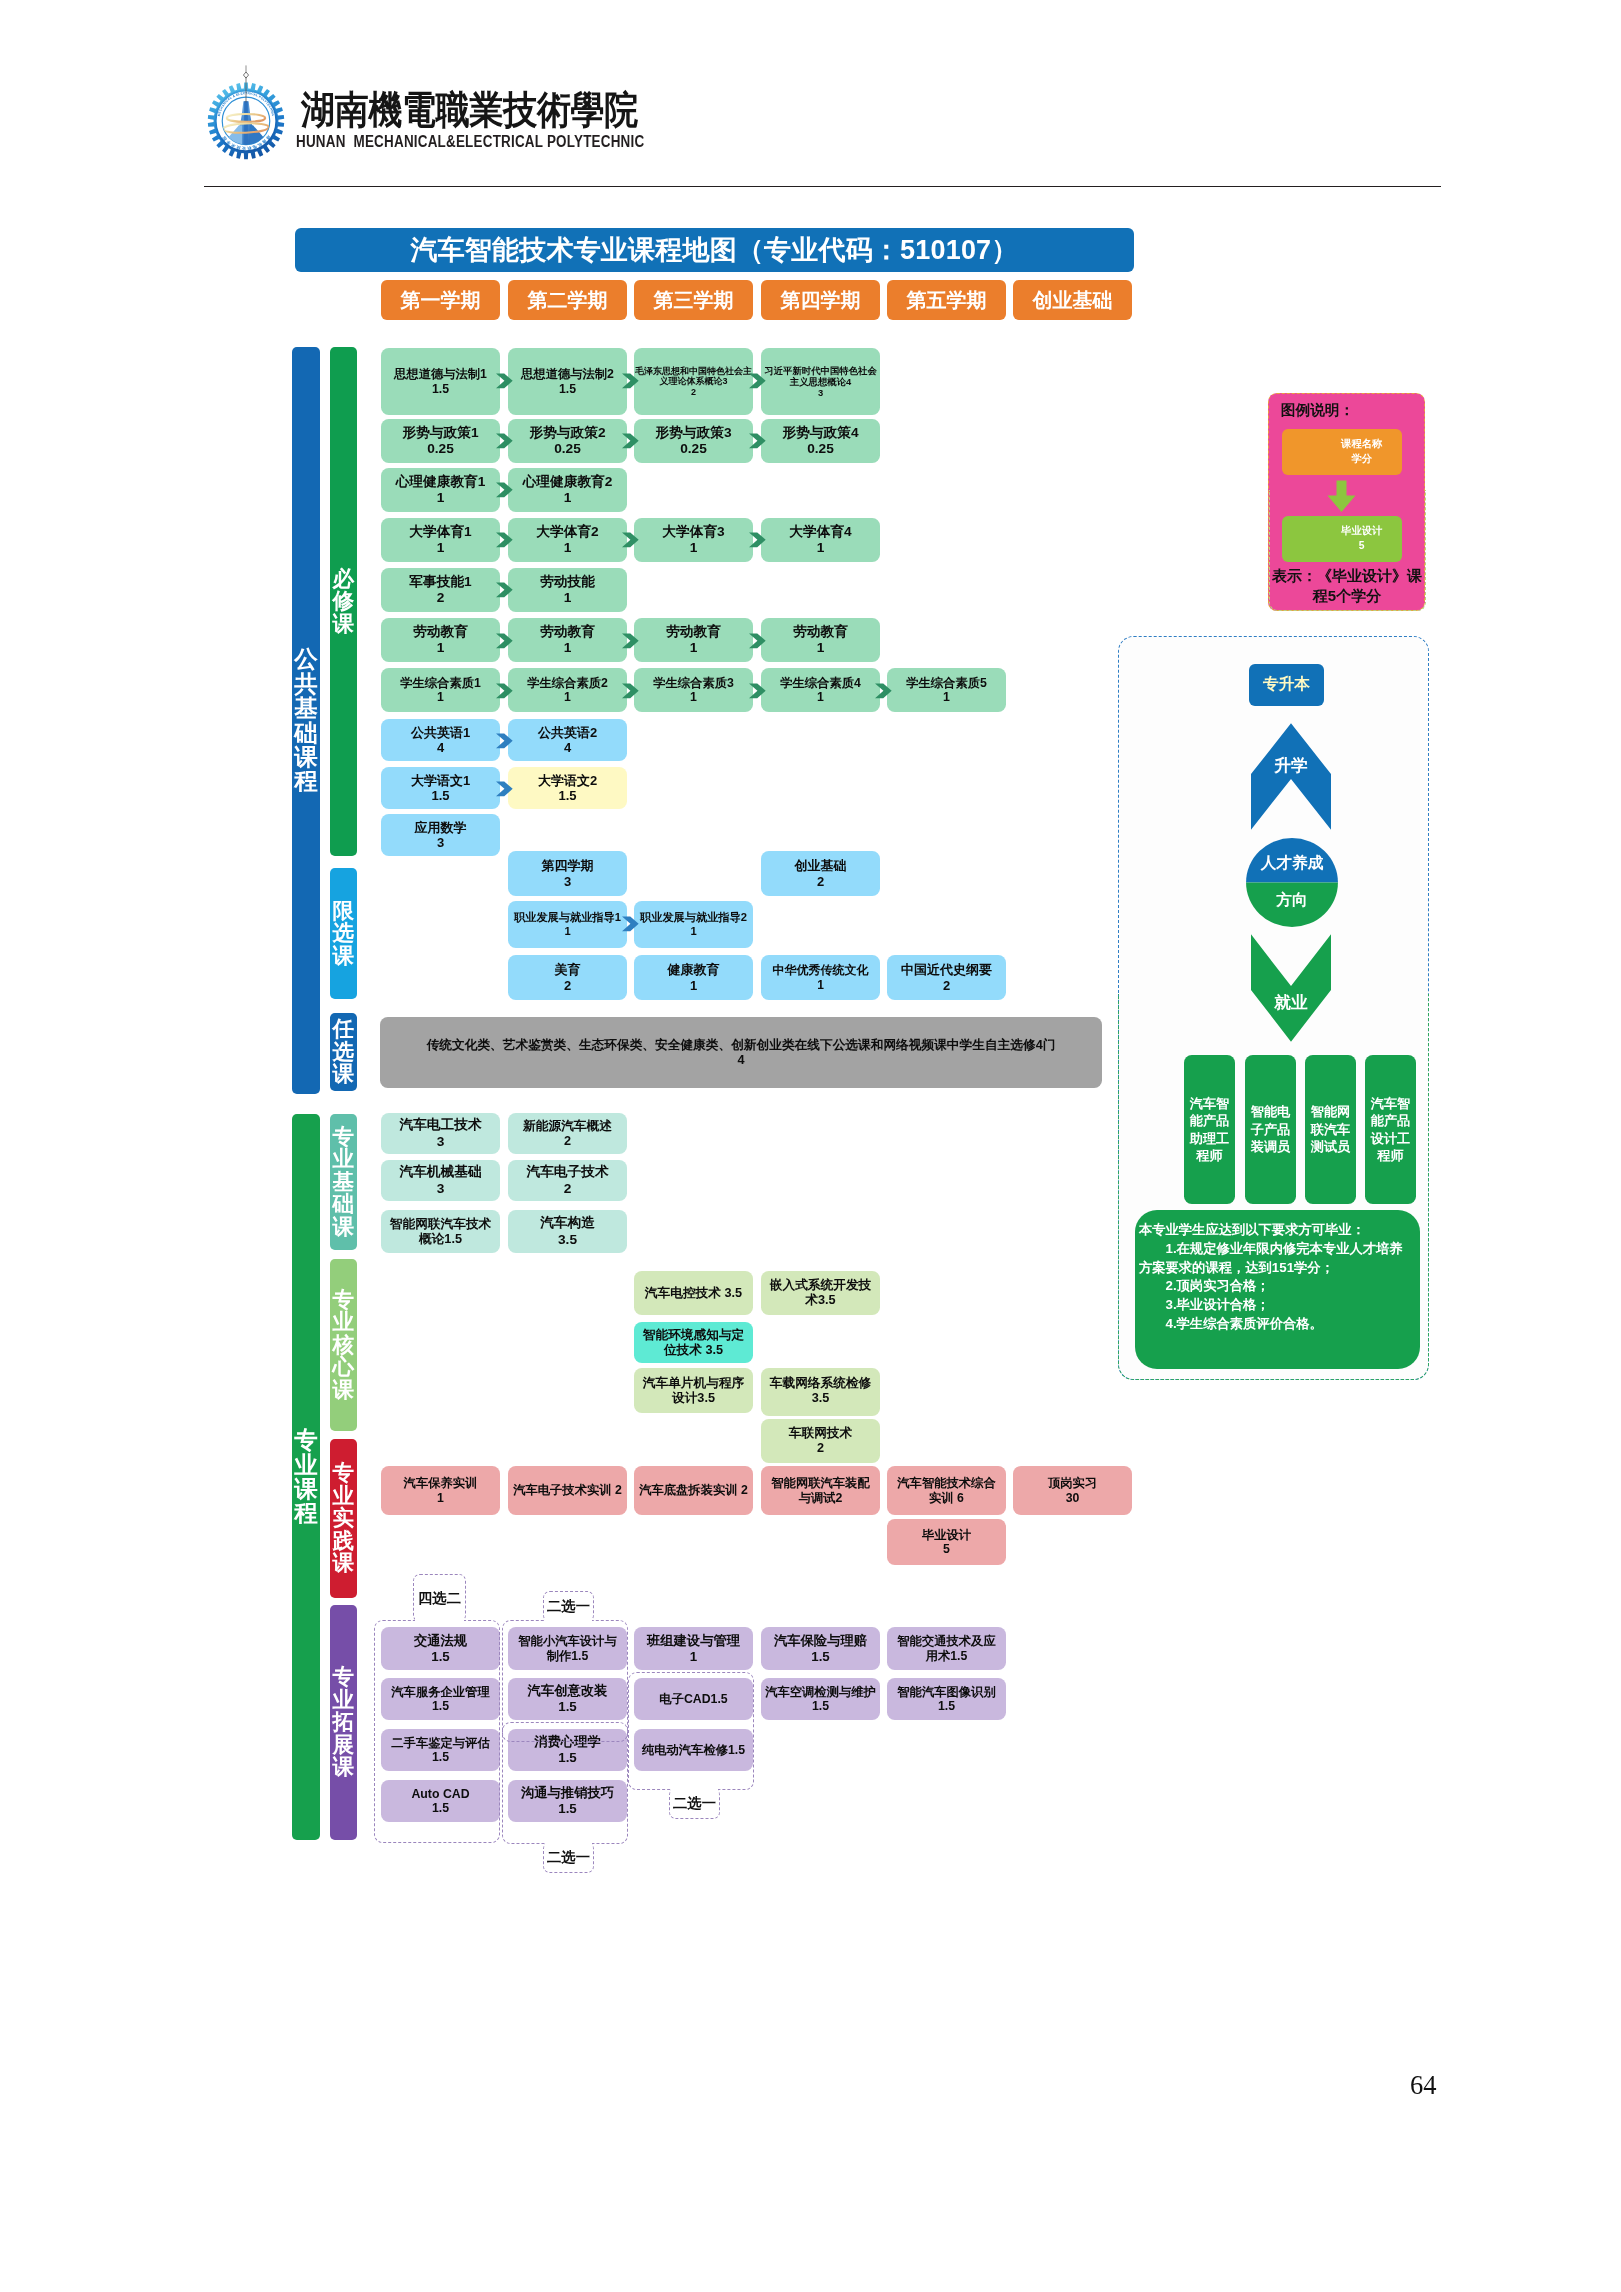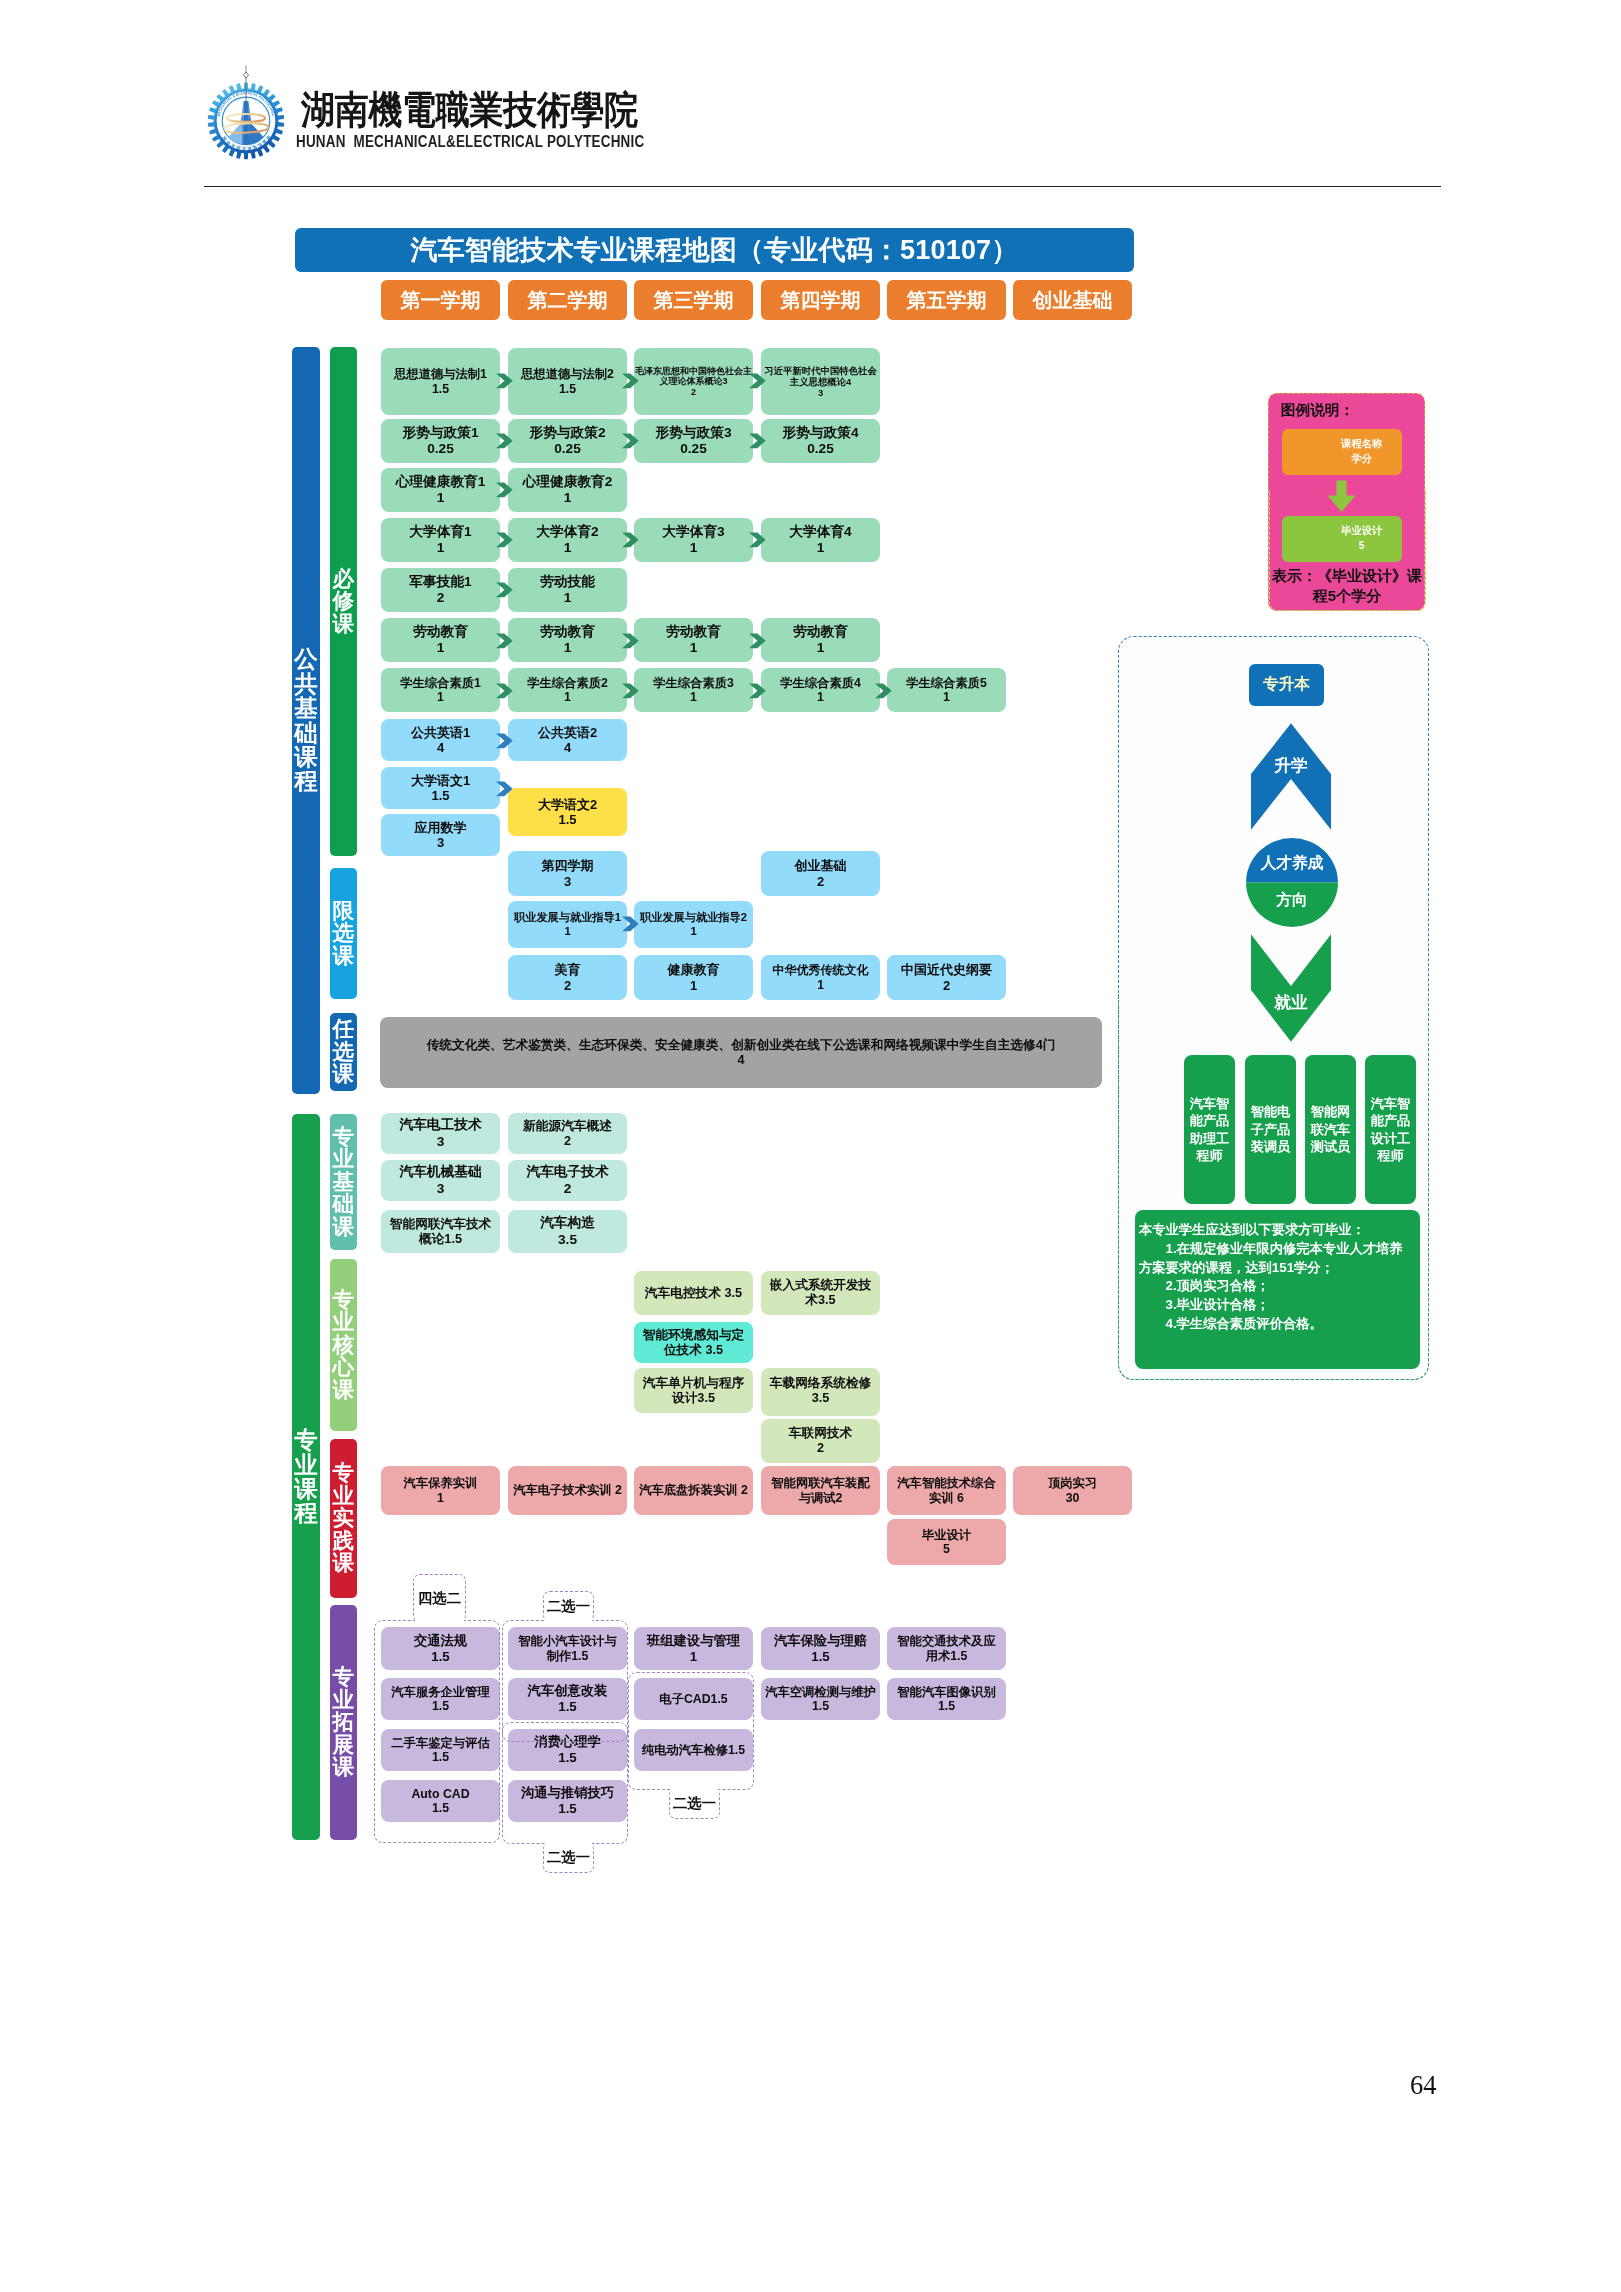--- a/index.html
+++ b/index.html
@@ -65,21 +65,21 @@
                 background:#1171b7; border-radius:5.9px; color:#fef9c3;
                 font:700 15.7px "Liberation Sans",sans-serif; display:flex;
                 align-items:center; justify-content:center; }
   .cr-lab { position:absolute; color:#fff; font:700 16.7px "Liberation Sans",sans-serif;
             text-align:center; }
   .job { position:absolute; width:51px; background:#16a04d;
          border-radius:7.8px; color:#fff; font:700 13.2px "Liberation Sans",sans-serif;
          display:flex; align-items:center; justify-content:center; text-align:center;
          line-height:1.32; padding:0 2.9px; word-break:break-all; }
   #reqs { position:absolute; left:1135px; top:1210px; width:285px; height:159px;
-          background:#16a04d; border-radius:8px; color:#fff;
+          background:#16a04d; border-radius:22px; color:#fff;
           font:700 13.3px "Liberation Sans",sans-serif; padding:10.8px 4.9px 3.9px 3.9px;
           line-height:1.42; }
   #reqs .ind { text-indent:2em; }
   
   .brk { position:absolute; border:1.4px dashed #9b86bd; border-radius:8.8px; }
   .brk-lab { position:absolute; font:700 14.3px "Liberation Sans",sans-serif; color:#111;
              text-align:center; border:1.4px dashed #9b86bd; border-radius:6.9px;
              background:#fff; display:flex; align-items:center; justify-content:center; }
   .brk-mask { position:absolute; background:#fff; }
   #pageno { position:absolute; left:1410px; top:2070px;
@@ -323,21 +323,21 @@
       <div>4</div>
     </div>
   <div class="cbox" style="left:508px;top:719px;width:119px;height:42px;background:#93dbfb;font-size:13px">
       <div>公共英语2</div>
       <div>4</div>
     </div>
   <div class="cbox" style="left:381px;top:767px;width:119px;height:42px;background:#93dbfb;font-size:13px">
       <div>大学语文1</div>
       <div>1.5</div>
     </div>
-  <div class="cbox" style="left:508px;top:788px;width:119px;height:48px;background:#fde047;font-size:13px">
+  <div class="cbox" style="left:508px;top:767px;width:119px;height:42px;background:#fef9c3;font-size:13px">
       <div>大学语文2</div>
       <div>1.5</div>
     </div>
   <div class="cbox" style="left:381px;top:814px;width:119px;height:42px;background:#93dbfb;font-size:13px">
       <div>应用数学</div>
       <div>3</div>
     </div>
   <div class="cbox" style="left:508px;top:851px;width:119px;height:45px;background:#93dbfb;font-size:13px">
       <div>第四学期</div>
       <div>3</div>

